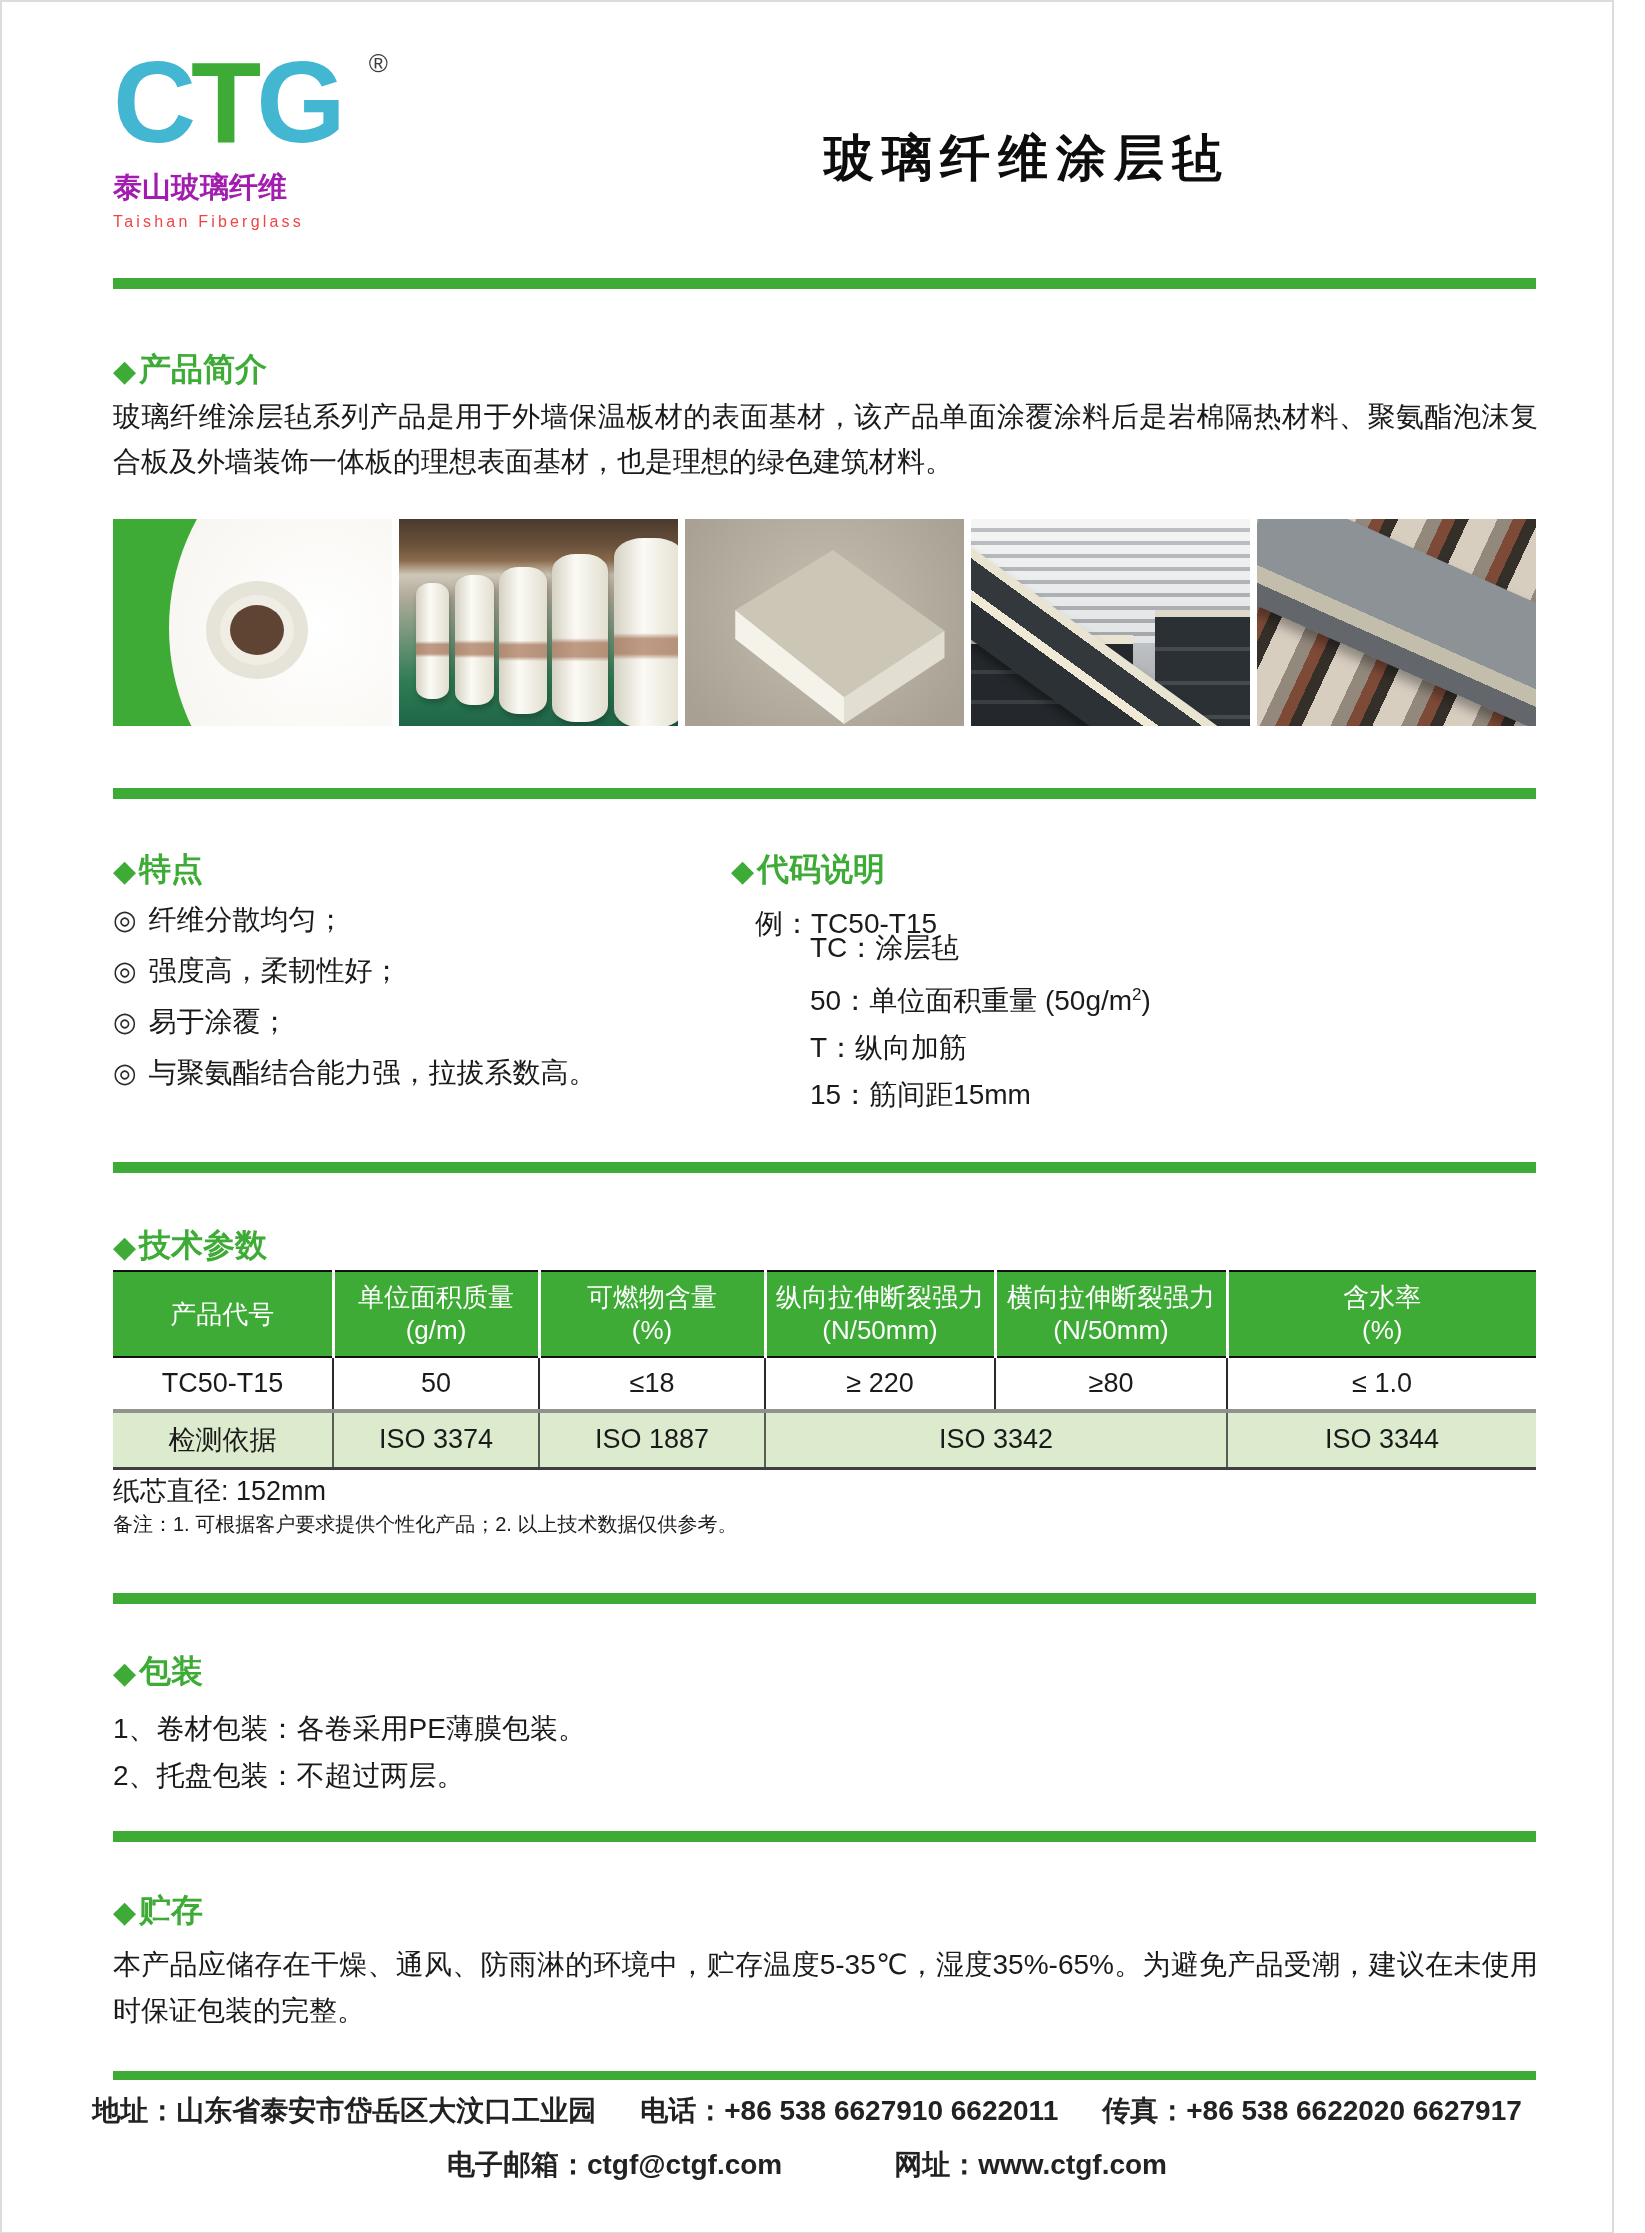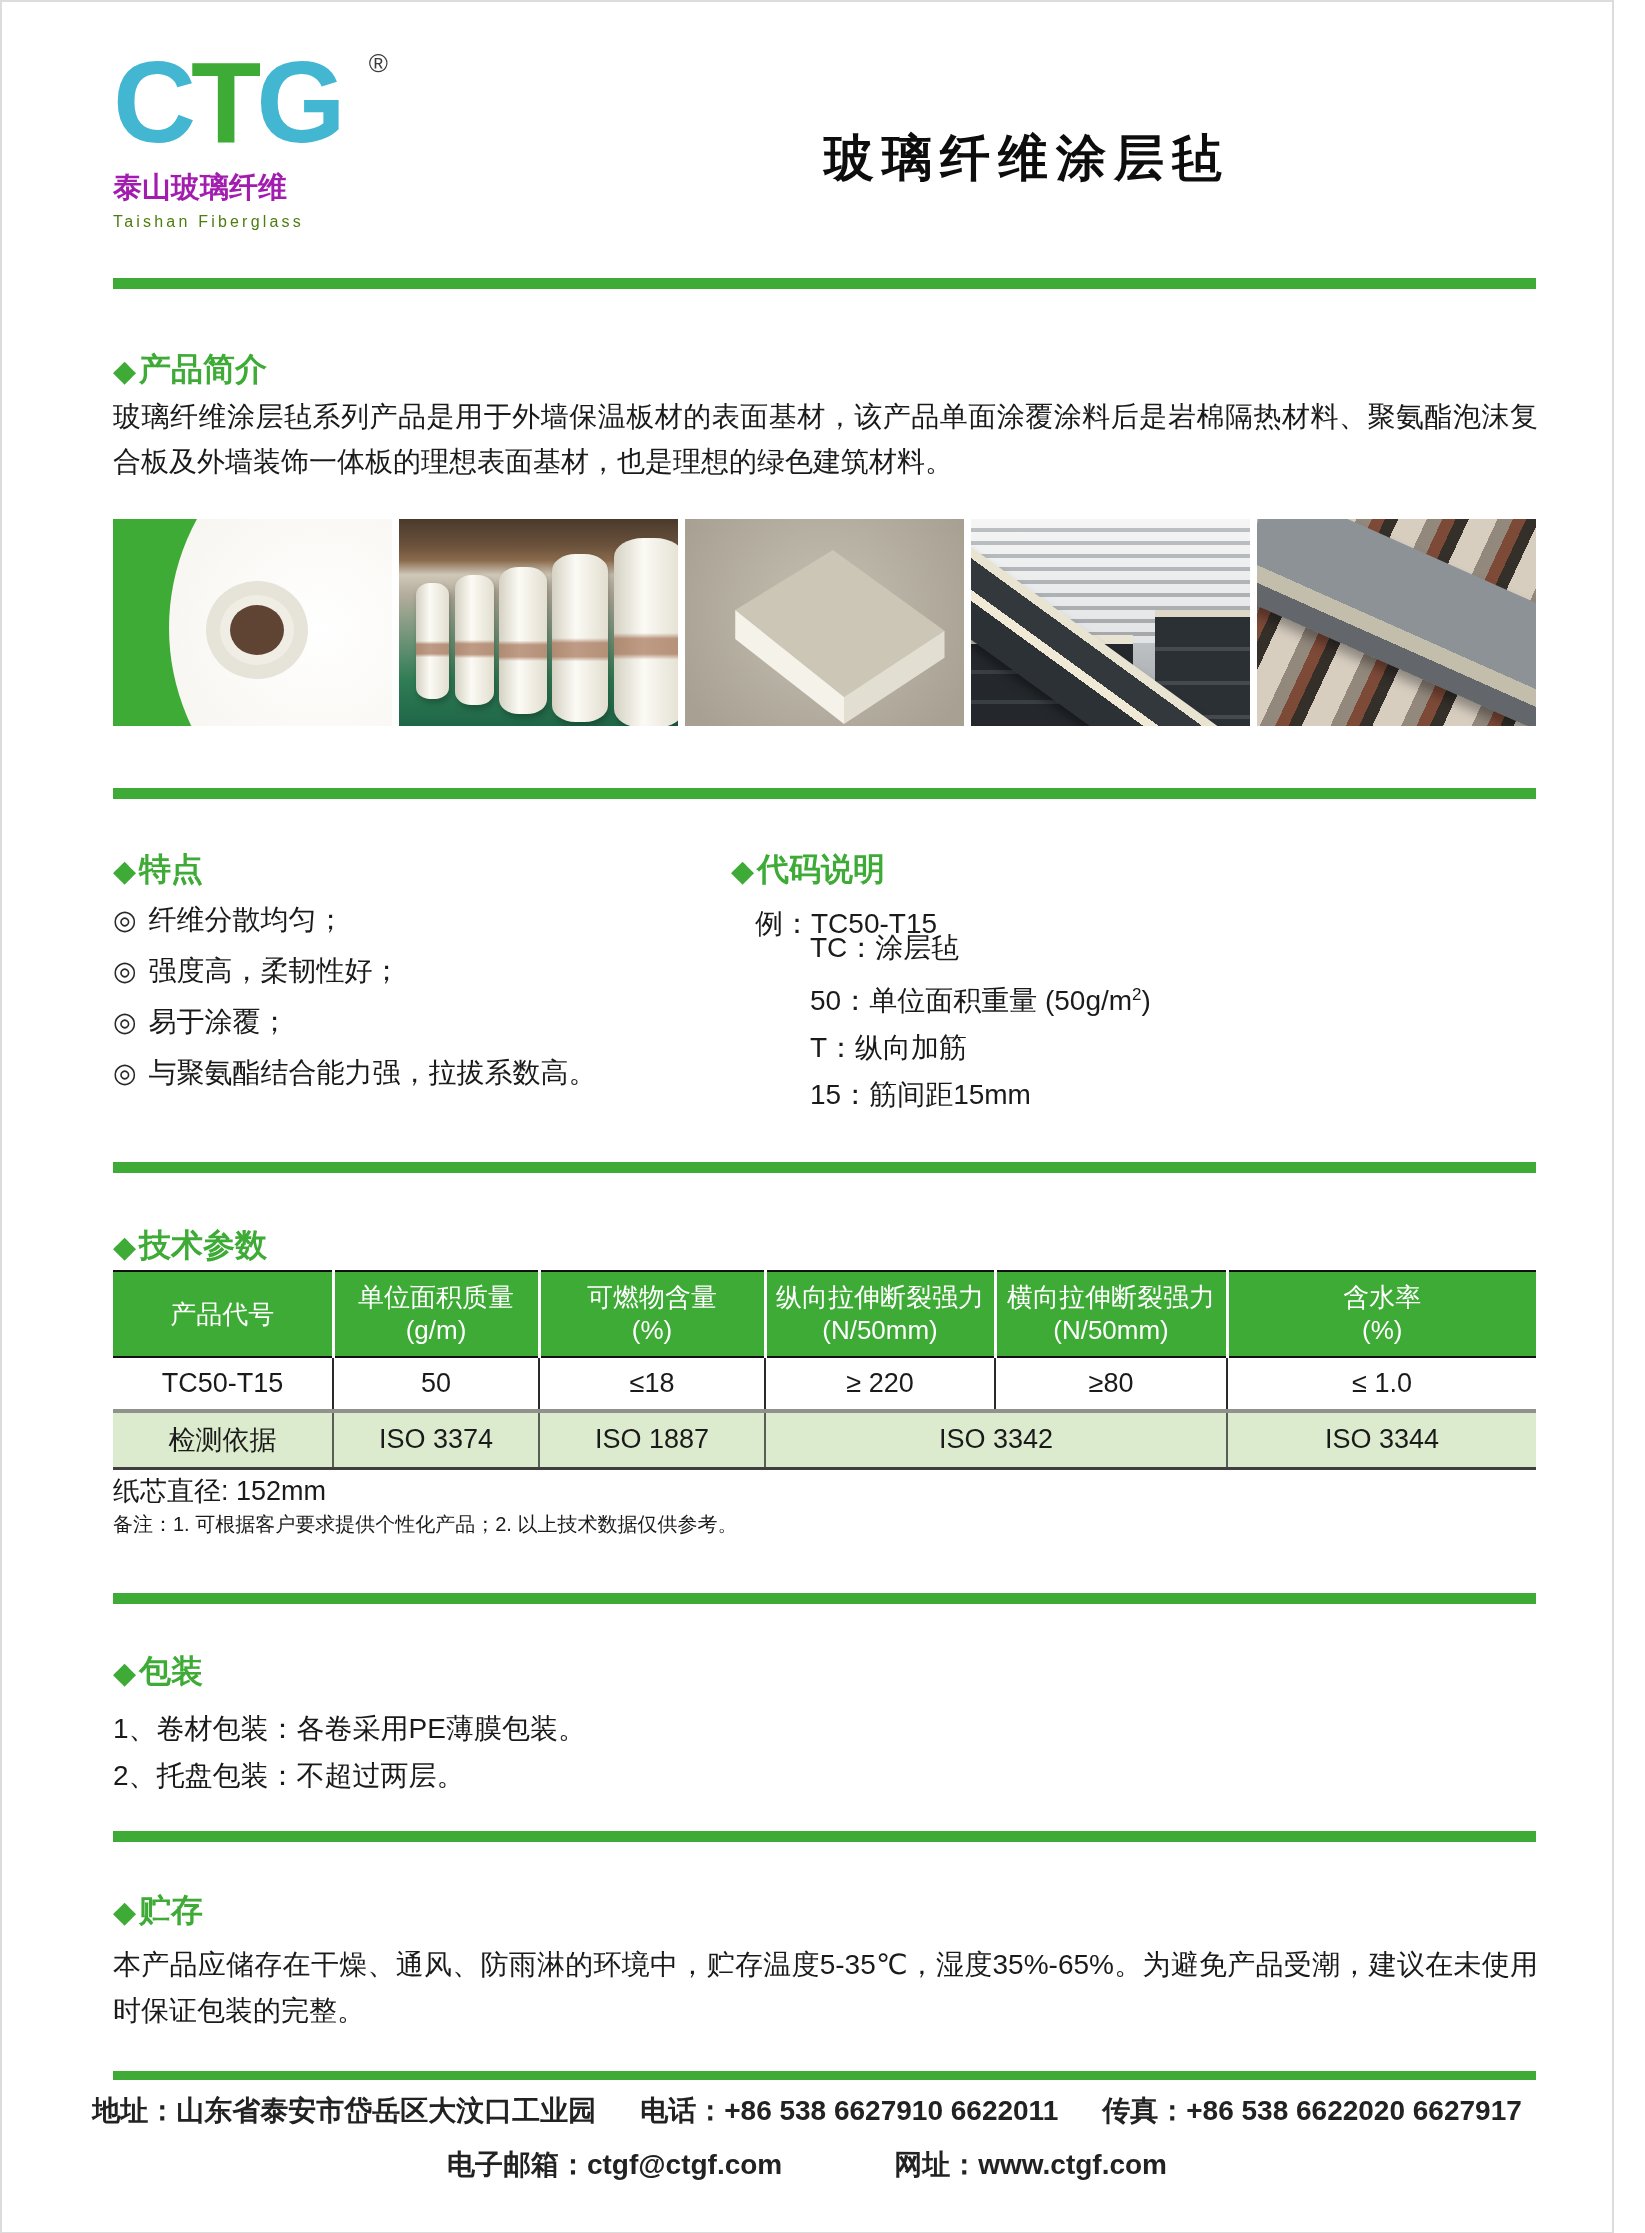--- a/index.html
+++ b/index.html
@@ -7,21 +7,21 @@
   body { font-family:"Liberation Sans","DejaVu Sans",sans-serif; color:#1a1a1a; }
   .page { position:relative; width:1614px; height:2234px; background:#fff; border:2px solid #dcdcdc; overflow:hidden; }
 
   
   .logo { position:absolute; left:111px; top:48px; width:249px; }
   .logo-ctg { position:relative; font-size:115px; font-weight:bold; letter-spacing:-5px; line-height:0.92; white-space:nowrap; }
   .logo-ctg .c, .logo-ctg .g { color:#43b6d2; }
   .logo-ctg .t { color:#3dab36; }
   .logo-reg { position:absolute; top:2px; right:-26px; font-size:26px; font-weight:normal; letter-spacing:0; color:#3c3c3c; }
   .logo-cn { display:flex; justify-content:space-between; width:237px; margin-top:12px; font-size:29px; font-weight:bold; color:#a21caf; }
-  .logo-en { margin-top:5px; width:237px; font-size:16px; letter-spacing:3.2px; color:#4d7c0f; white-space:nowrap; }
+  .logo-en { margin-top:5px; width:237px; font-size:16px; letter-spacing:3.2px; color:#ef4444; white-space:nowrap; }
   .doc-title { position:absolute; left:822px; top:123px; font-size:50px; font-weight:bold; letter-spacing:8px; color:#0d0d0d; white-space:nowrap; }
 
   
   .bar { position:absolute; left:111px; width:1423px; height:11px; background:#3dab36; }
   .bar1 { top:276px; } .bar2 { top:786px; } .bar3 { top:1160px; }
   .bar4 { top:1591px; } .bar5 { top:1829px; } .bar6 { top:2069px; height:9px; }
 
   
   .sec-h { position:absolute; display:flex; align-items:center; font-size:32px; font-weight:bold; color:#3dab36; white-space:nowrap; }
   .sec-h .dia { font-size:30px; margin-right:3px; }

